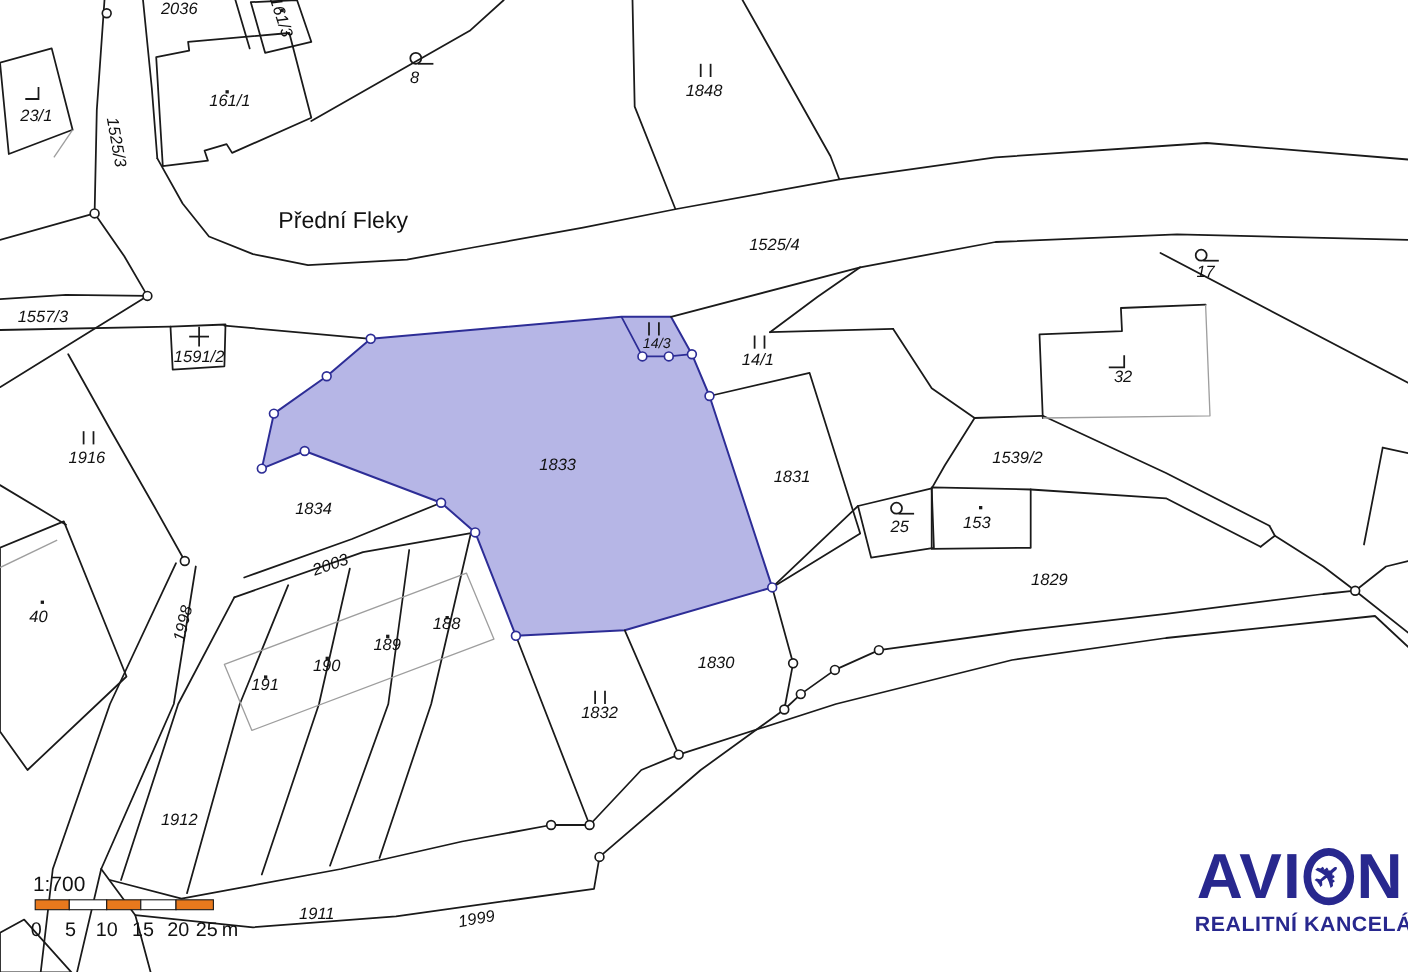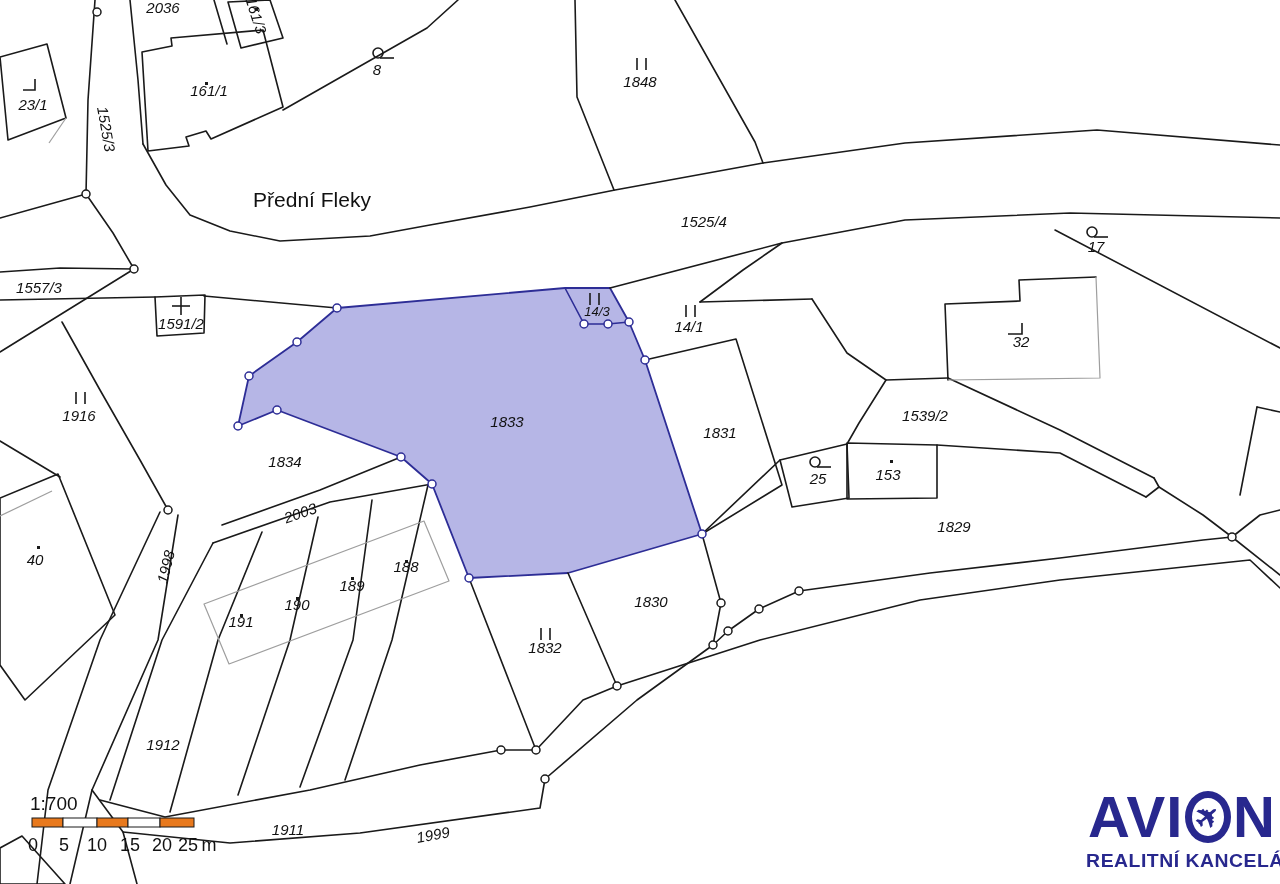--- a/index.html
+++ b/index.html
@@ -6,21 +6,21 @@
   #stage{position:relative;width:1280px;height:884px;background:#ffffff;overflow:hidden;
          font-family:"Liberation Sans", sans-serif;}
   svg text{font-family:"Liberation Sans", sans-serif;font-style:italic;font-size:15px;
            fill:#111;text-anchor:middle;}
   svg text.street{font-style:normal;font-size:21px;}
   svg text.scaletxt{font-style:normal;font-size:18px;text-anchor:middle;}
   svg text.ratio{font-style:normal;font-size:19px;text-anchor:start;}
   svg text.sm{font-size:13px;}
   .logo{position:absolute;left:1088px;top:768px;width:188px;color:#28288e;text-align:center;}
   .logo-row{display:flex;align-items:center;justify-content:center;gap:2px;
-            font-weight:700;font-size:58px;line-height:1;letter-spacing:1px;margin-top:20px;}
+            font-weight:700;font-size:58px;line-height:1;letter-spacing:1px;}
   .logo-o{width:52px;height:52px;border:7px solid #28288e;border-radius:50%;
           display:flex;align-items:center;justify-content:center;box-sizing:border-box;}
   .logo-plane{font-size:30px;transform:rotate(-40deg);line-height:1;}
   .logo-sub{margin-top:4px;font-weight:700;font-size:19px;letter-spacing:0.5px;
             transform:scaleX(1.02);white-space:nowrap;}
 </style>
 </head>
 <body>
 
 <div id="stage">

